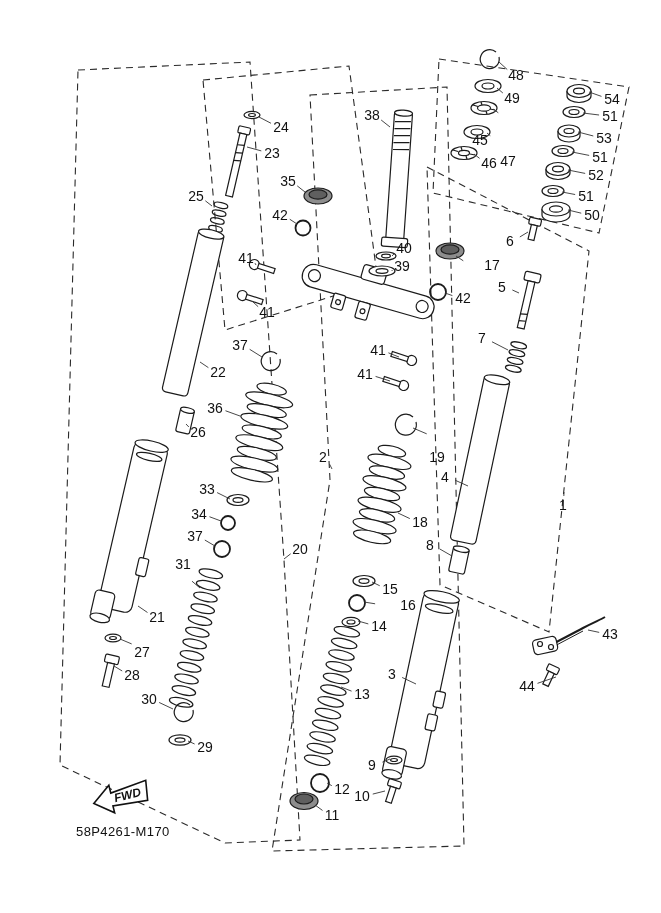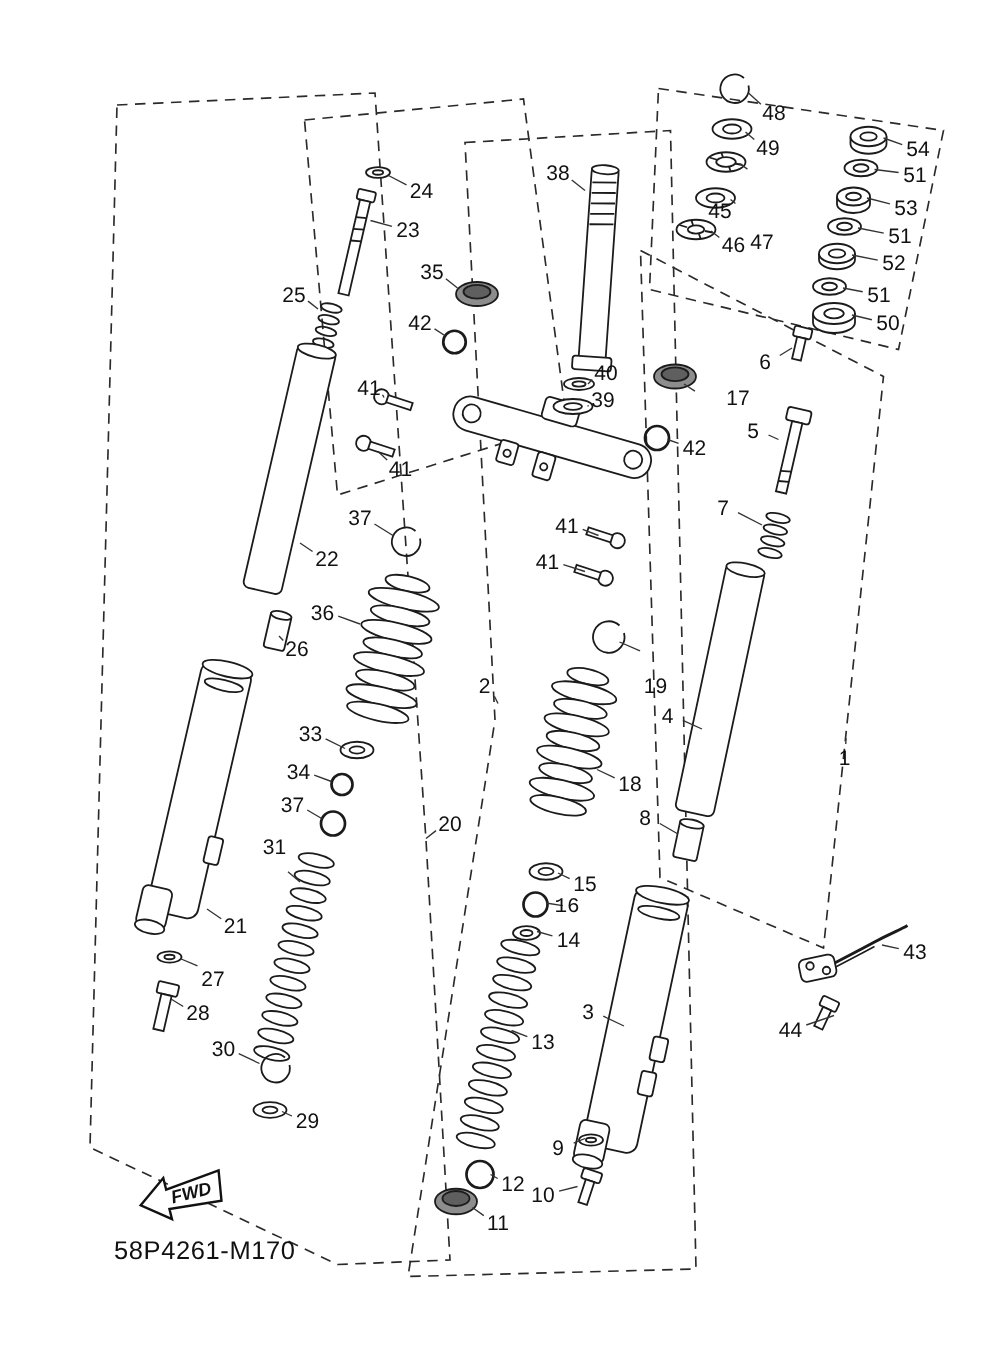--- a/index.html
+++ b/index.html
@@ -7,21 +7,21 @@
     position:relative;width:661px;height:913px;background:#fff;
     font-family:"Liberation Sans",sans-serif;overflow:hidden;
   }
   .stage svg{position:absolute;left:0;top:0;}
   .callout{
     position:absolute;transform:translate(-50%,-50%);
     font-size:14px;line-height:1;color:#111;font-weight:500;
     font-family:"Liberation Sans",sans-serif;user-select:none;
   }
   .code-label{
-    position:absolute;left:76px;top:824px;font-size:17px;color:#111;
+    position:absolute;left:76px;top:824px;font-size:13px;color:#111;
     letter-spacing:.4px;font-family:"Liberation Sans",sans-serif;
   }
 </style>
 </head>
 <body>
 
 <div class="stage">
 
 <svg width="661" height="913" viewBox="0 0 661 913">
 
@@ -449,21 +449,21 @@
     <div class="callout" style="left: 445px; top: 477px;">4</div>
     <div class="callout" style="left: 563px; top: 505px;">1</div>
     <div class="callout" style="left: 207px; top: 489px;">33</div>
     <div class="callout" style="left: 420px; top: 522px;">18</div>
     <div class="callout" style="left: 199px; top: 514px;">34</div>
     <div class="callout" style="left: 430px; top: 545px;">8</div>
     <div class="callout" style="left: 195px; top: 536px;">37</div>
     <div class="callout" style="left: 300px; top: 549px;">20</div>
     <div class="callout" style="left: 390px; top: 589px;">15</div>
     <div class="callout" style="left: 183px; top: 564px;">31</div>
-    <div class="callout" style="left: 378px; top: 605px; font-family: Liberation Mono, monospace;">16</div>
+    <div class="callout" style="left: 408px; top: 605px;">16</div>
     <div class="callout" style="left: 379px; top: 626px;">14</div>
     <div class="callout" style="left: 157px; top: 617px;">21</div>
     <div class="callout" style="left: 142px; top: 652px;">27</div>
     <div class="callout" style="left: 610px; top: 634px;">43</div>
     <div class="callout" style="left: 132px; top: 675px;">28</div>
     <div class="callout" style="left: 392px; top: 674px;">3</div>
     <div class="callout" style="left: 527px; top: 686px;">44</div>
     <div class="callout" style="left: 362px; top: 694px;">13</div>
     <div class="callout" style="left: 149px; top: 699px;">30</div>
     <div class="callout" style="left: 205px; top: 747px;">29</div>

